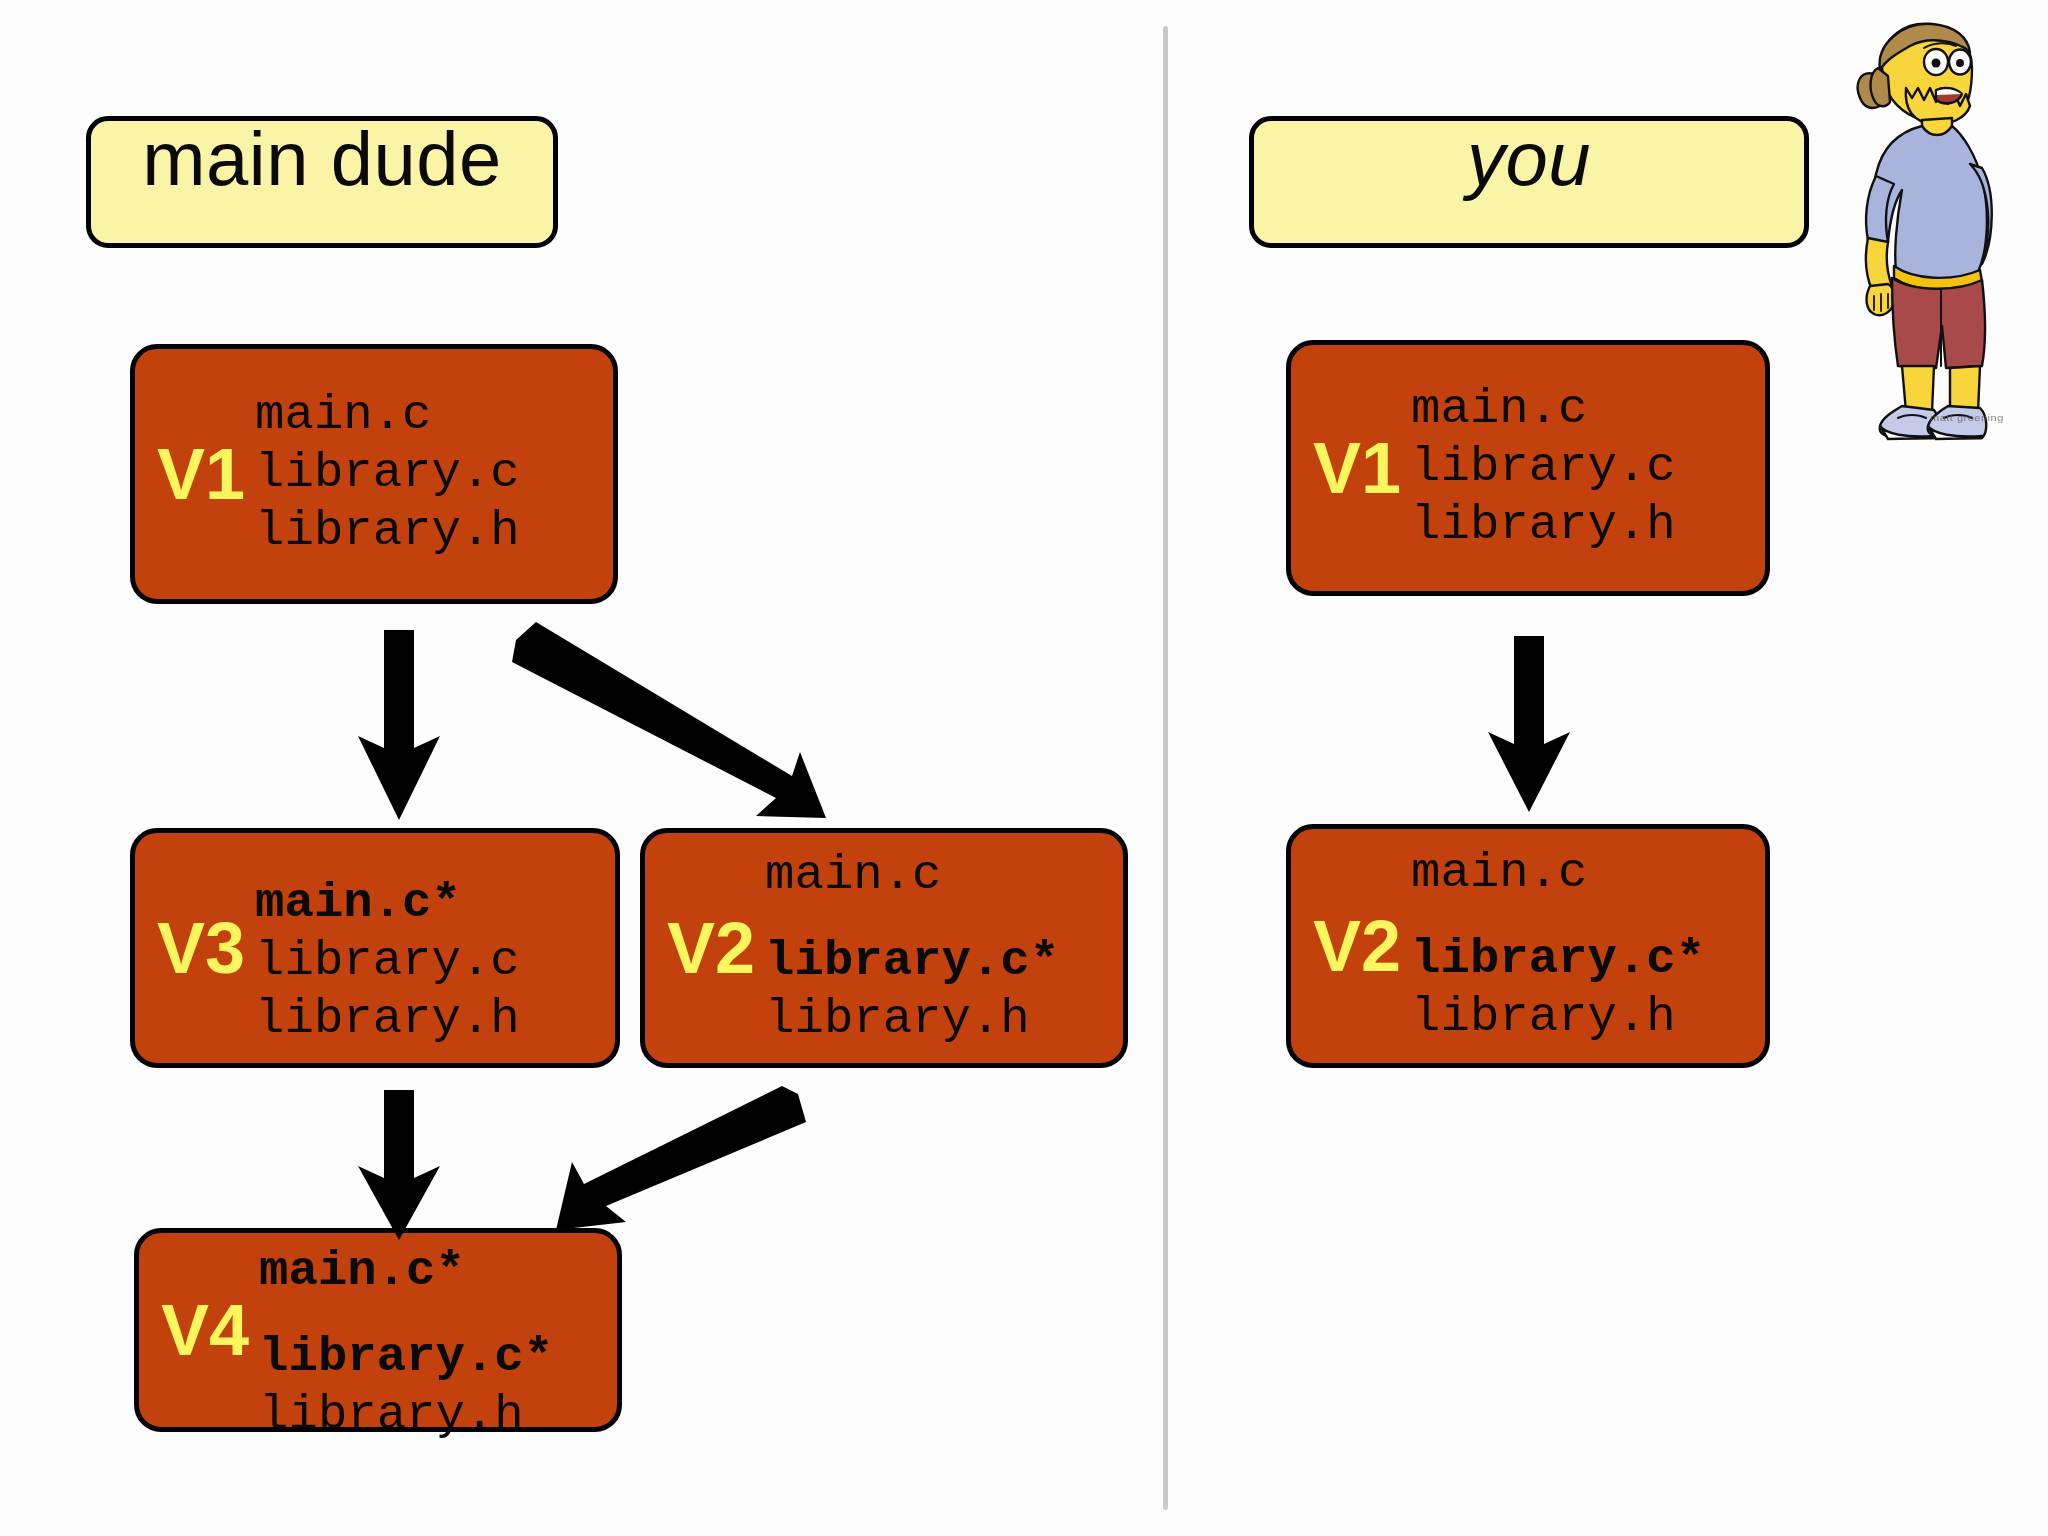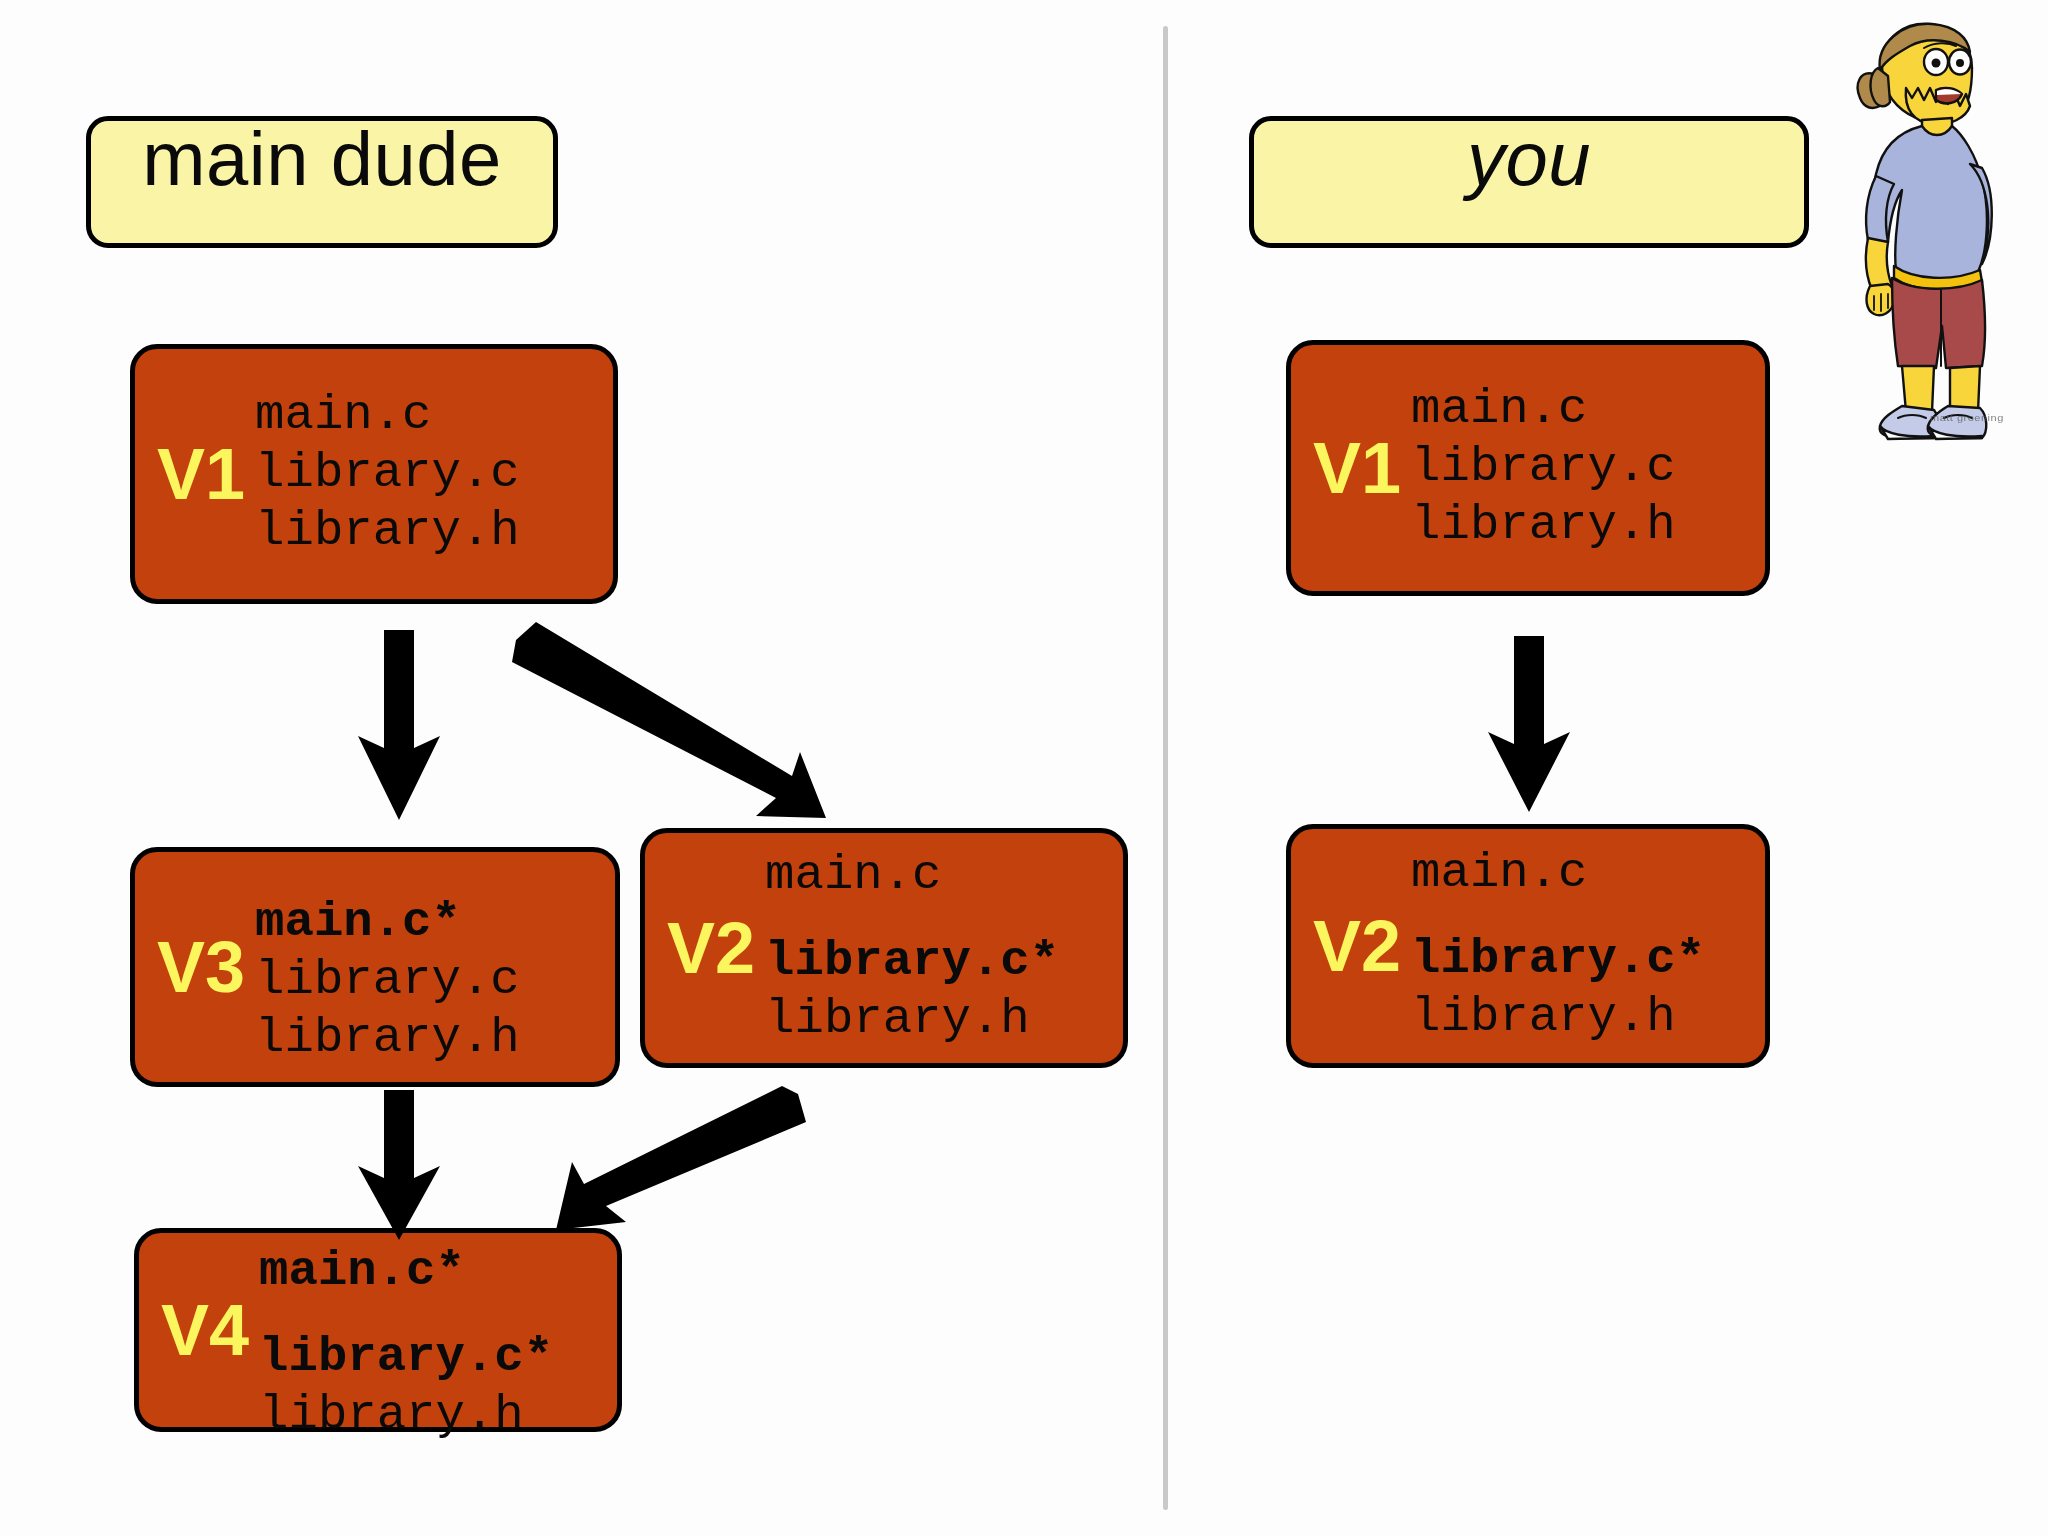--- a/index.html
+++ b/index.html
@@ -90,21 +90,21 @@
     line-height: 1.18;
     white-space: pre;
     font-weight: 400;
   }
   .vbox .files .file.modified {
     font-weight: 700;
     margin-top: 28px;
   }
 
   #vbox-main-v1 { left: 130px;  top: 344px;  width: 488px; height: 260px; }
-  #vbox-main-v3 { left: 130px;  top: 847px;  width: 490px; height: 240px; }
+  #vbox-main-v3 { left: 130px;  top: 828px;  width: 490px; height: 240px; }
   #vbox-main-v2 { left: 640px;  top: 828px;  width: 488px; height: 240px; }
   #vbox-main-v4 { left: 134px;  top: 1228px; width: 488px; height: 204px; }
   #vbox-you-v1  { left: 1286px; top: 340px;  width: 484px; height: 256px; }
   #vbox-you-v2  { left: 1286px; top: 824px;  width: 484px; height: 244px; }
 
   
   .arrow-svg {
     position: absolute;
     overflow: visible;
     pointer-events: none;

